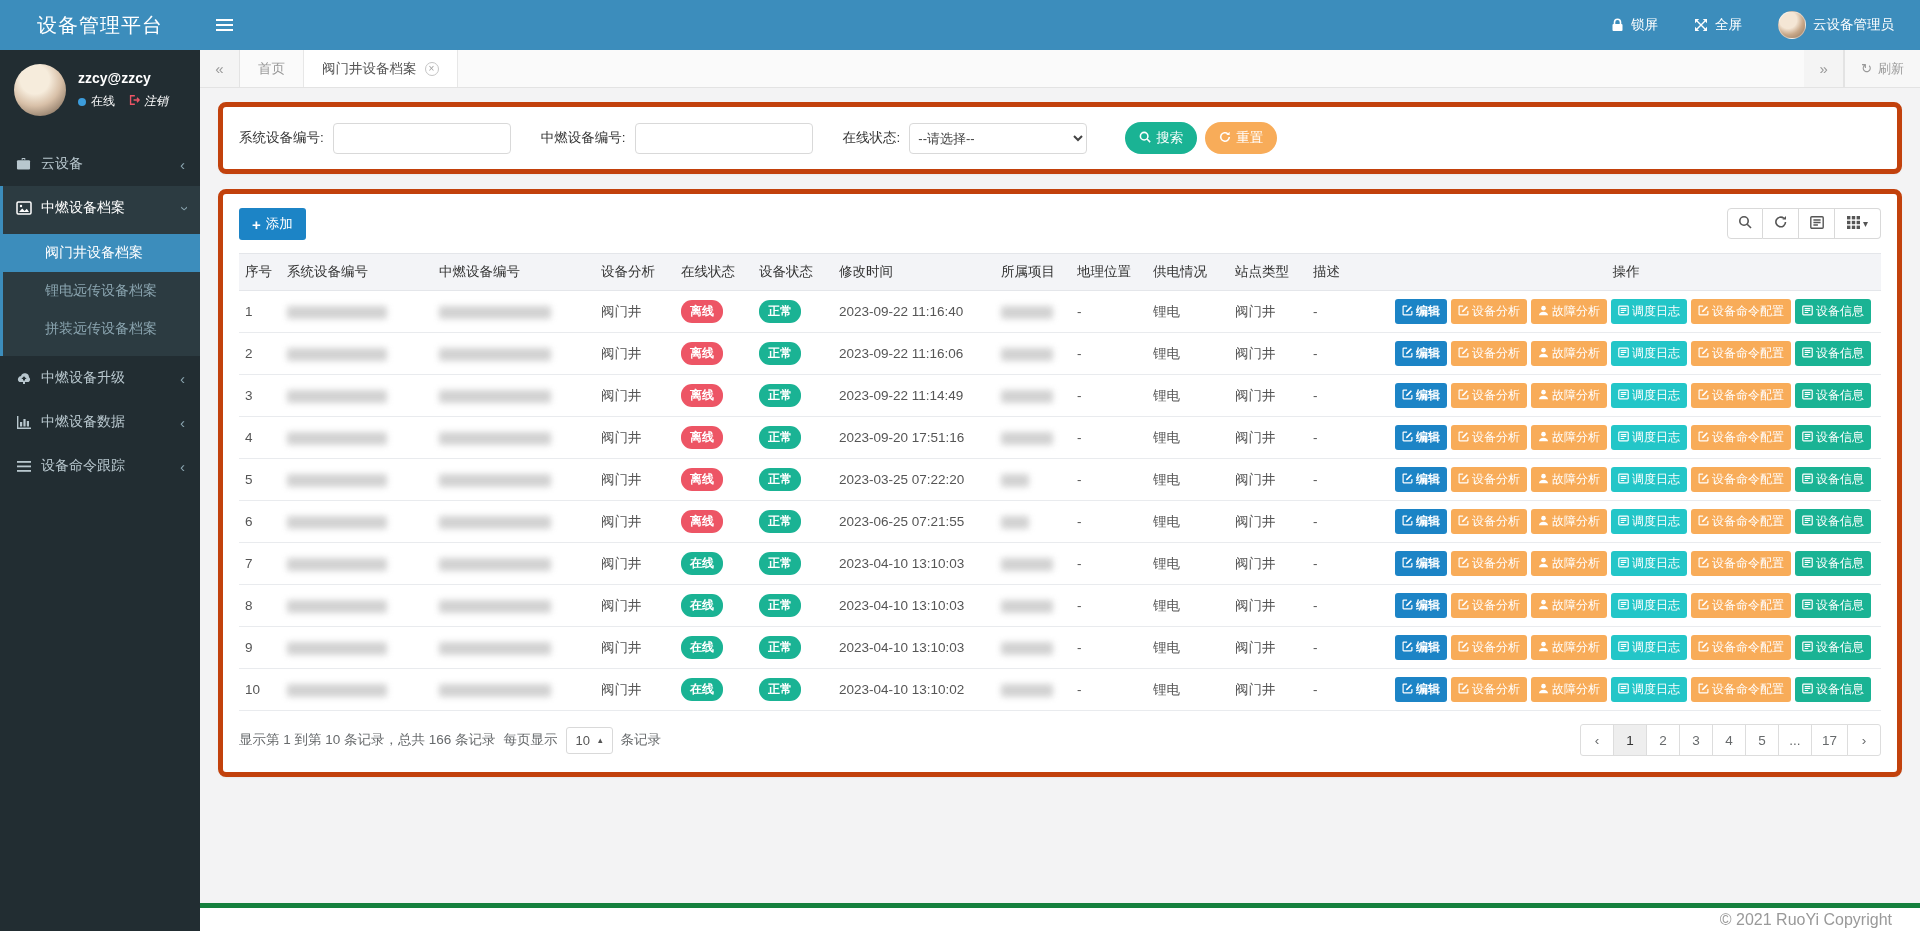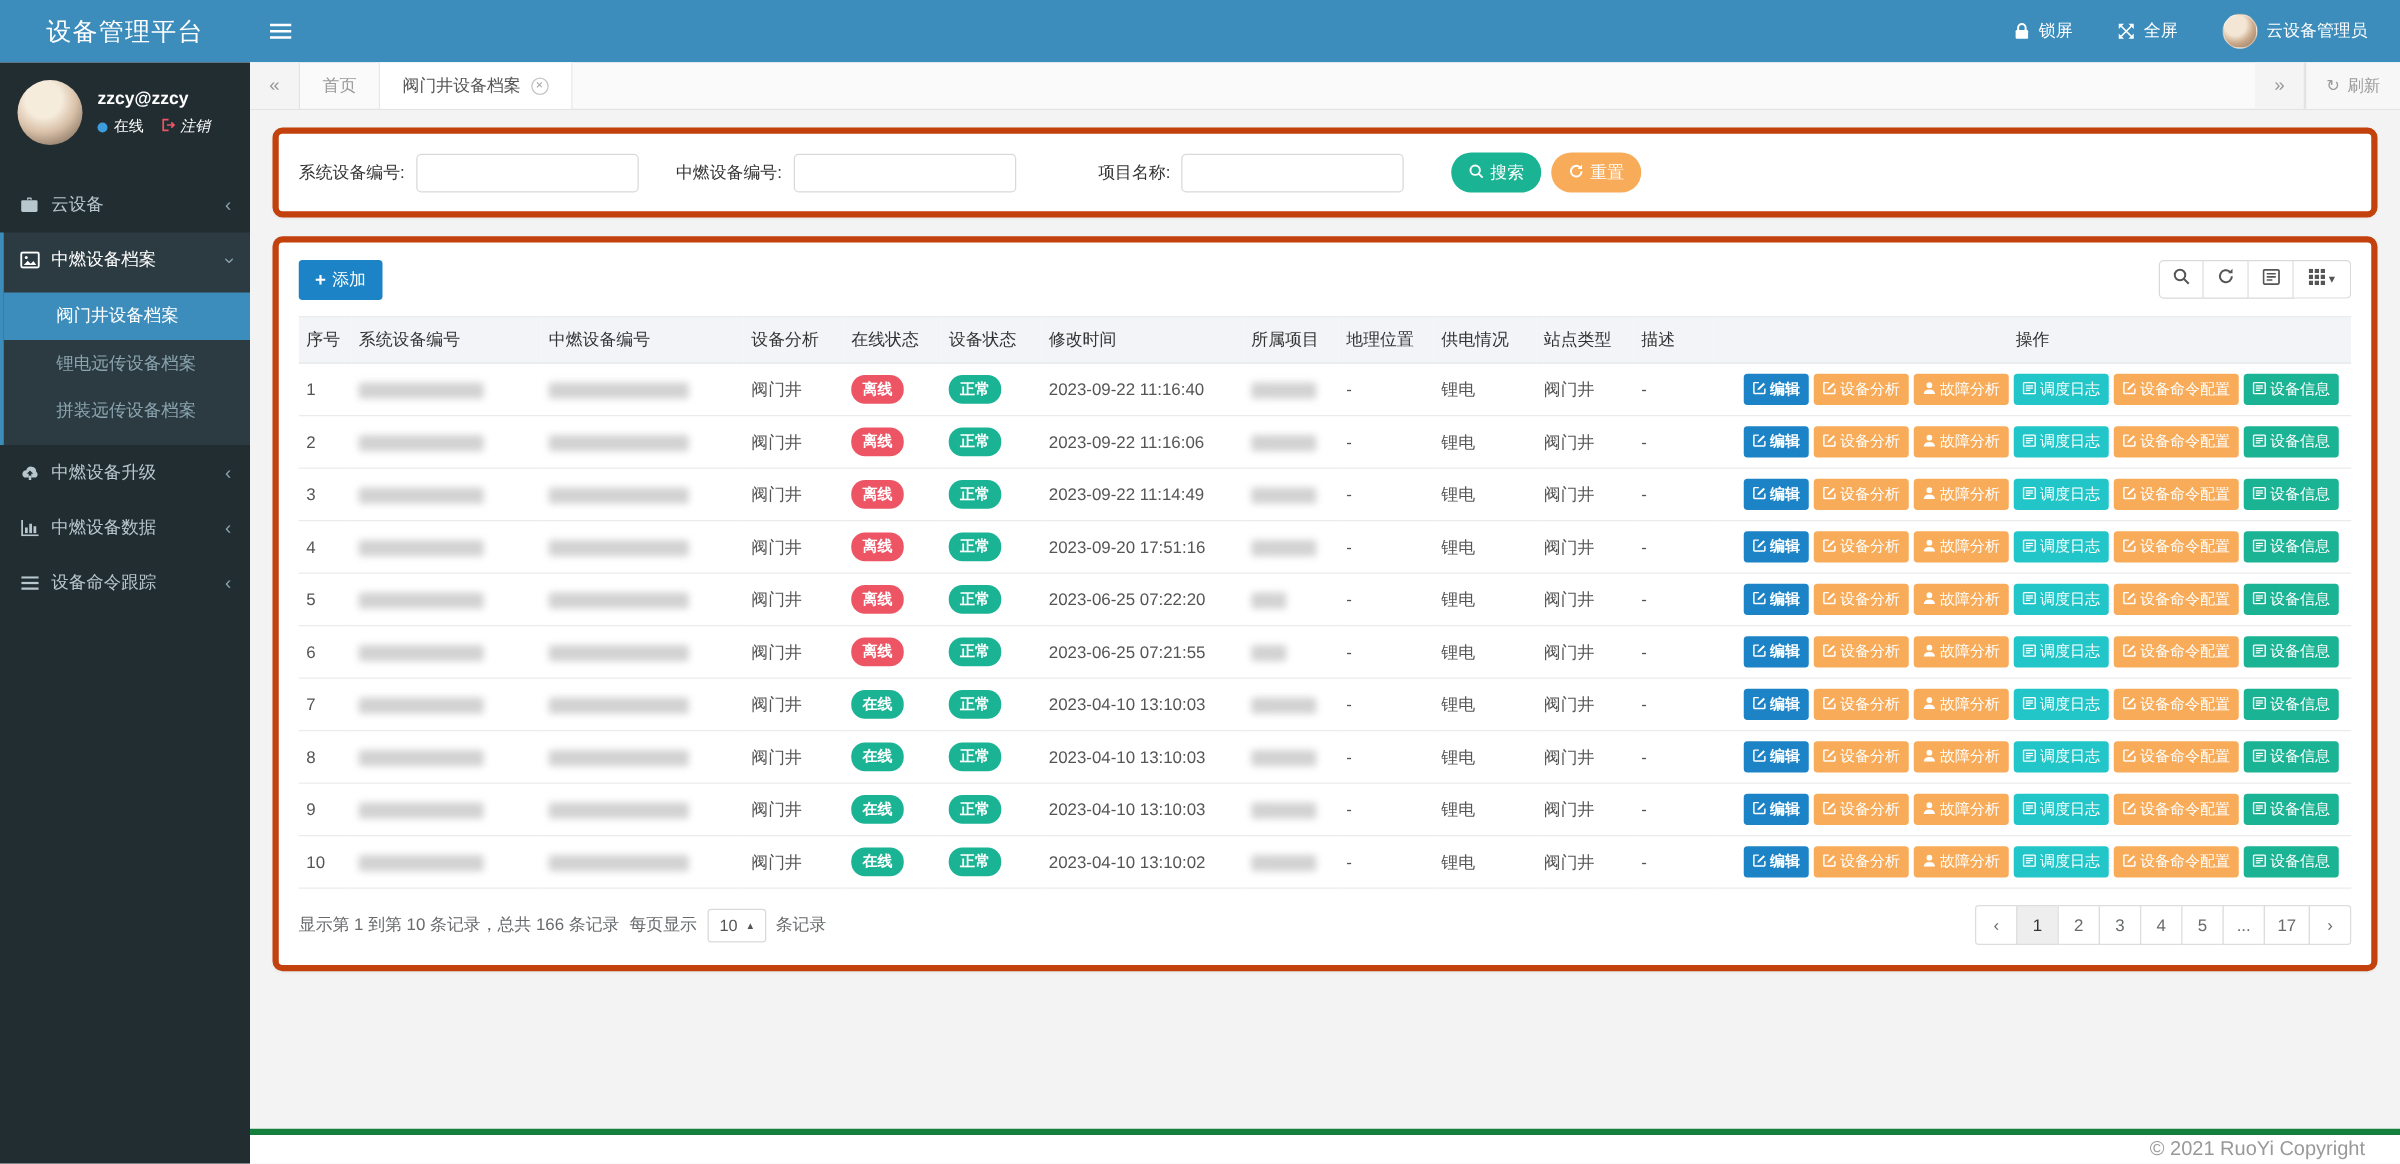--- a/index.html
+++ b/index.html
@@ -269,23 +269,25 @@
 
         <div class="card search-card">
           <div class="f-group">
             <span class="f-label">系统设备编号:</span>
             <input class="f-input" value="" style="">
           </div>
           <div class="f-group">
             <span class="f-label">中燃设备编号:</span>
             <input class="f-input" value="" style="">
           </div>
-          <div class="f-group" style="margin-left:36px;">
-            <span class="f-label">项目名称:</span>
-            <input class="f-input" value="" style="">
+          <div class="f-group">
+            <span class="f-label">在线状态:</span>
+            <select class="f-select">
+              <option>--请选择--</option>
+            </select>
           </div>
           <button class="pill-btn green">
             <span>
               <svg width="12" height="12" viewBox="0 0 14 14">
                   <circle cx="6" cy="6" r="4.4" fill="none" stroke="#fff" stroke-width="1.8"></circle>
                   <path d="M9.4 9.4L13 13" stroke="#fff" stroke-width="1.8"></path>
                 </svg>
             </span>
             <span>搜索</span>
           </button>
@@ -588,21 +590,21 @@
                       <span>设备信息</span>
                     </button></td>
                 </tr>
                 <tr>
                   <td>5</td>
                   <td><span class="redact w-sys"></span></td>
                   <td><span class="redact w-cn"></span></td>
                   <td>阀门井</td>
                   <td><span class="badge offline">离线</span></td>
                   <td><span class="badge ok">正常</span></td>
-                  <td>2023-06-25 07:22:20</td>
+                  <td>2023-03-25 07:22:20</td>
                   <td><span class="redact w-proj short"></span></td>
                   <td>-</td>
                   <td>锂电</td>
                   <td>阀门井</td>
                   <td>-</td>
                   <td class="op-cell"><button class="act blue">
                       <span><svg width="11" height="11" viewBox="0 0 14 14">
                           <path d="M12.6 7.5v4.3c0 .4-.3.7-.7.7H2.1c-.4 0-.7-.3-.7-.7V2.1c0-.4.3-.7.7-.7H6.5" fill="none" stroke="#fff" stroke-width="1.5"></path>
                           <path d="M5 9.2l1.9-.45 5.8-5.8-1.45-1.45-5.8 5.8z" fill="#fff"></path>
                         </svg></span>

